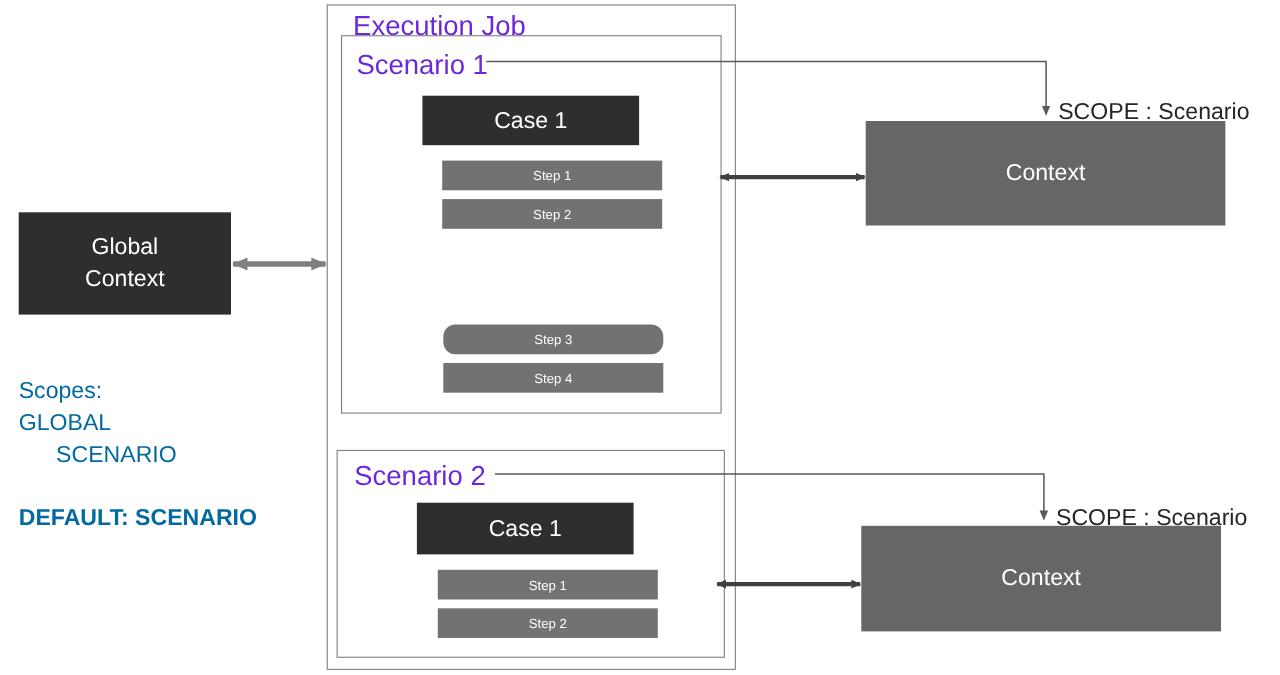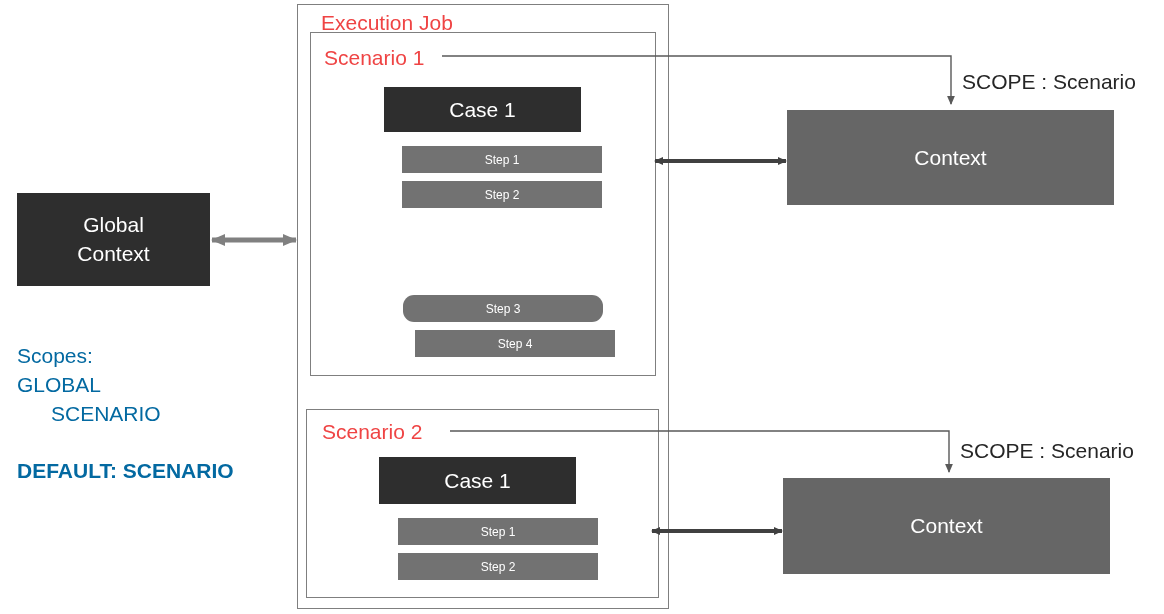--- a/index.html
+++ b/index.html
@@ -22,23 +22,23 @@
   .abs { position: absolute; }
 
   
   .outline-box {
     border: 1px solid #7f7f7f;
     background: transparent;
     box-sizing: border-box;
   }
   .container-label {
     position: absolute;
-    font-size: 21px;
+    font-size: 25px;
     line-height: 1;
-    color: #ef4444;
+    color: #6d28d9;
     white-space: nowrap;
     background: #ffffff;
     padding: 0 4px;
   }
 
   
   .block {
     box-sizing: border-box;
     display: flex;
     align-items: center;
@@ -62,20 +62,21 @@
     line-height: 29px;
     color: #0369a1;
     white-space: pre-line;
   }
   .plain-text.bold { font-weight: bold; }
 
   .scope-note {
     font-size: 21px;
     color: #262626;
     white-space: nowrap;
+    margin-top: 20px;
   }
 
   
   #connectors {
     position: absolute;
     left: 0; top: 0;
     width: 1164px;
     height: 614px;
     pointer-events: none;
   }
@@ -97,21 +98,21 @@
   <div class="container-label" style="left:317px; top:12px;">Execution Job</div>
 
   <div class="abs outline-box" style="left:310px; top:32px; width:346px; height:344px;"></div>
   <div class="container-label" style="left:320px; top:47px;">Scenario 1</div>
 
   <div class="abs block block-dark case-label" style="left:384px; top:87px; width:197px; height:45px;">Case 1</div>
   <div class="abs block block-gray step-label" style="left:402px; top:146px; width:200px; height:27px;">Step 1</div>
   <div class="abs block block-gray step-label" style="left:402px; top:181px; width:200px; height:27px;">Step 2</div>
 
   <div class="abs block block-gray step-label" style="left:403px; top:295px; width:200px; height:27px;border-radius:11px;">Step 3</div>
-  <div class="abs block block-gray step-label" style="left:403px; top:330px; width:200px; height:27px;margin-left:12px;">Step 4</div>
+  <div class="abs block block-gray step-label" style="left:403px; top:330px; width:200px; height:27px;">Step 4</div>
 
   <div class="abs outline-box" style="left:306px; top:409px; width:353px; height:189px;"></div>
   <div class="container-label" style="left:318px; top:421px;">Scenario 2</div>
 
   <div class="abs block block-dark case-label" style="left:379px; top:457px; width:197px; height:47px;">Case 1</div>
   <div class="abs block block-gray step-label" style="left:398px; top:518px; width:200px; height:27px;">Step 1</div>
   <div class="abs block block-gray step-label" style="left:398px; top:553px; width:200px; height:27px;">Step 2</div>
 
   <div class="abs block block-ctx ctx-label" style="left:787px; top:110px; width:327px; height:95px;">Context</div>
   <div class="abs scope-note" style="left:962px; top:70px;">SCOPE : Scenario</div>

